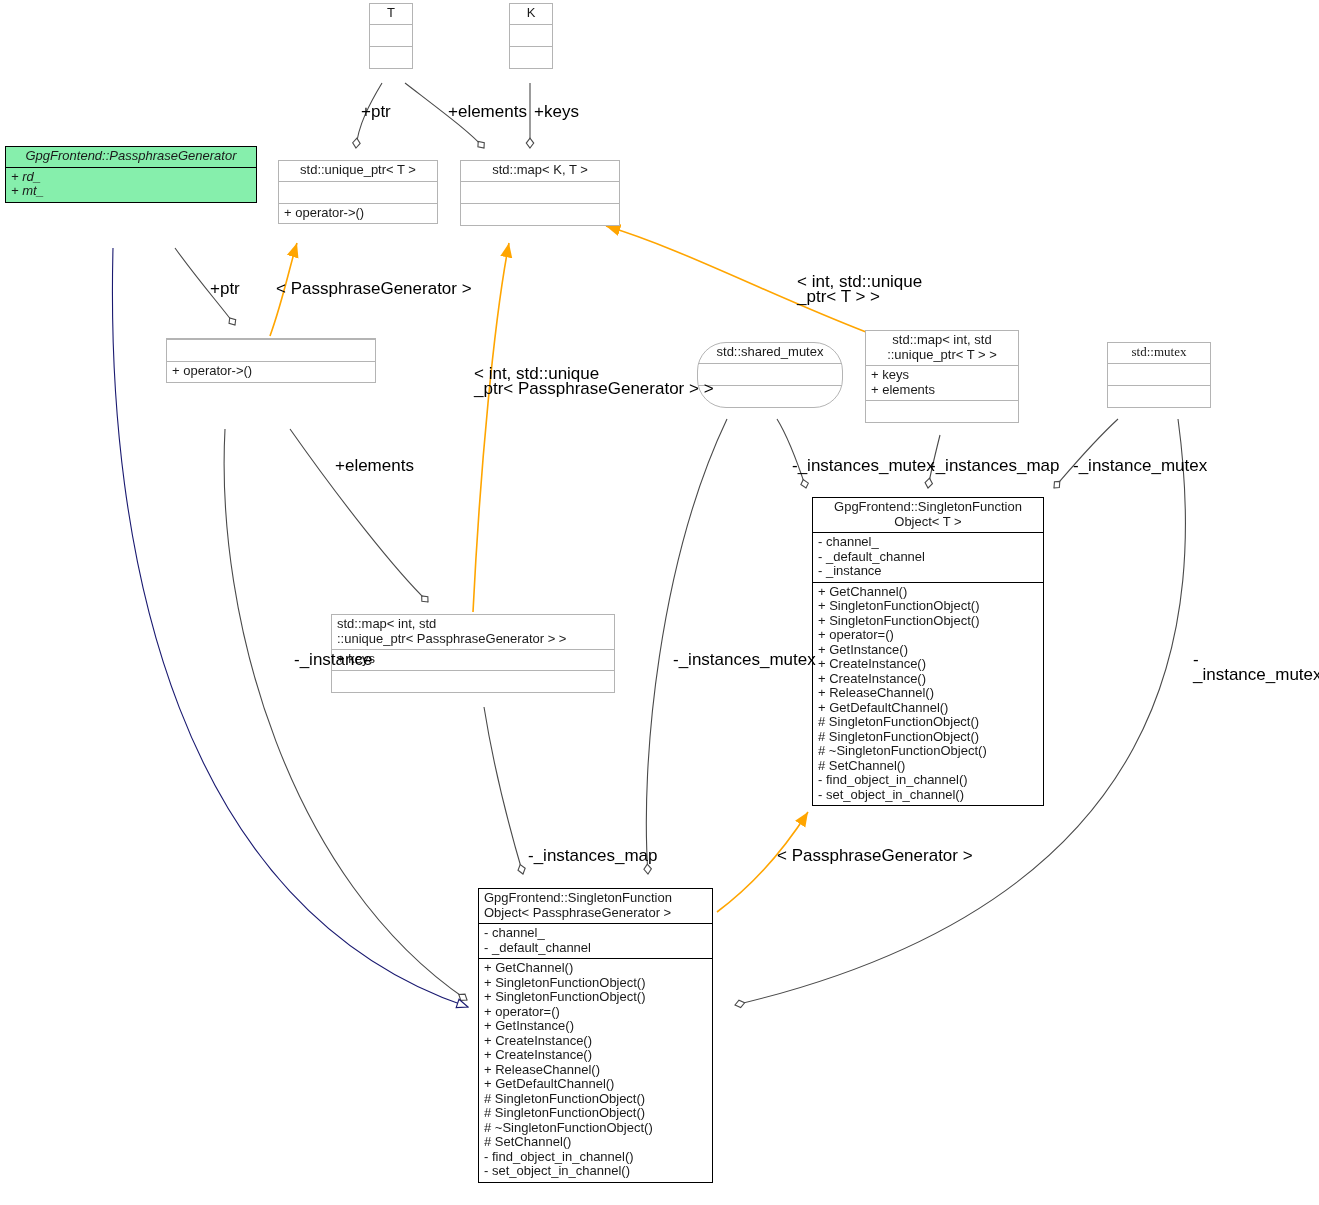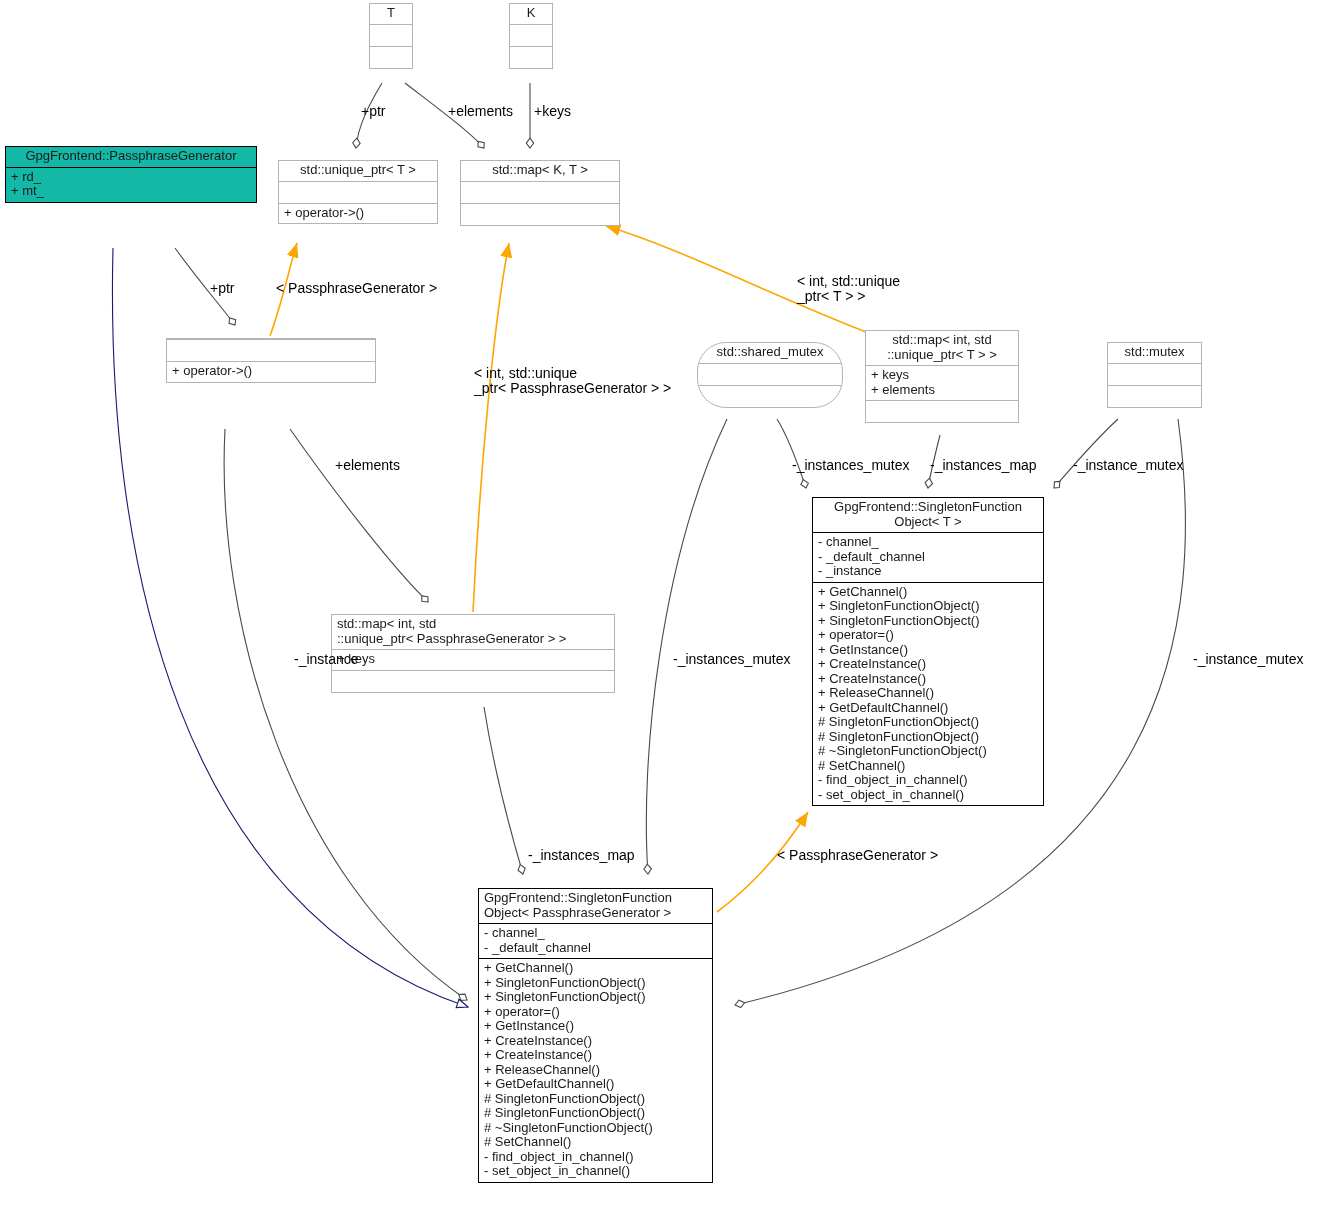--- a/index.html
+++ b/index.html
@@ -29,21 +29,22 @@
     position: absolute;
     box-sizing: border-box;
     border: 1px solid #b4b4b4;
     background: #ffffff;
     font-size: 13px;
     color: #1a1a1a;
     line-height: 14.5px;
   }
   .node.hl {
     border: 1px solid #000000;
-    background: #14b8a6;
+    background: #86efac;
+    font-style: italic;
   }
   .node .sec {
     box-sizing: border-box;
     padding: 2px 5px 3px 5px;
   }
   .node .sec.title {
     text-align: center;
     white-space: pre-line;
   }
   .node .sec.body {
@@ -51,21 +52,21 @@
     white-space: pre-line;
   }
   .node.hl .sec.body {
     border-top: 1px solid #000000;
   }
   .node .sec.empty {
     min-height: 22px;
   }
   .elabel {
     position: absolute;
-    font-size: 14px;
+    font-size: 17px;
     color: #000000;
     line-height: 15px;
     white-space: pre-line;
   }
 </style>
 </head>
 <body>
 
 <div id="canvas">
 
@@ -196,21 +197,21 @@
   </div>
 
   <div class="node" style="left:865px; top:330px; width:154px;">
     <div class="sec title">std::map&lt; int, std
 ::unique_ptr&lt; T &gt; &gt;</div>
     <div class="sec body">+ keys
 + elements</div>
     <div class="sec body empty"></div>
   </div>
 
-  <div class="node" style="left:1107px; top:342px; width:95px;">
+  <div class="node" style="left:1107px; top:342px; width:104px;font-family:Liberation Serif, serif;">
     <div class="sec title">std::mutex</div>
     <div class="sec body empty"></div>
     <div class="sec body empty"></div>
   </div>
 
   <div class="node" style="left:812px; top:497px; width:232px; border-color:#000000;">
     <div class="sec title">GpgFrontend::SingletonFunction
 Object&lt; T &gt;</div>
     <div class="sec body" style="border-top-color:#000000;">- channel_
 - _default_channel

